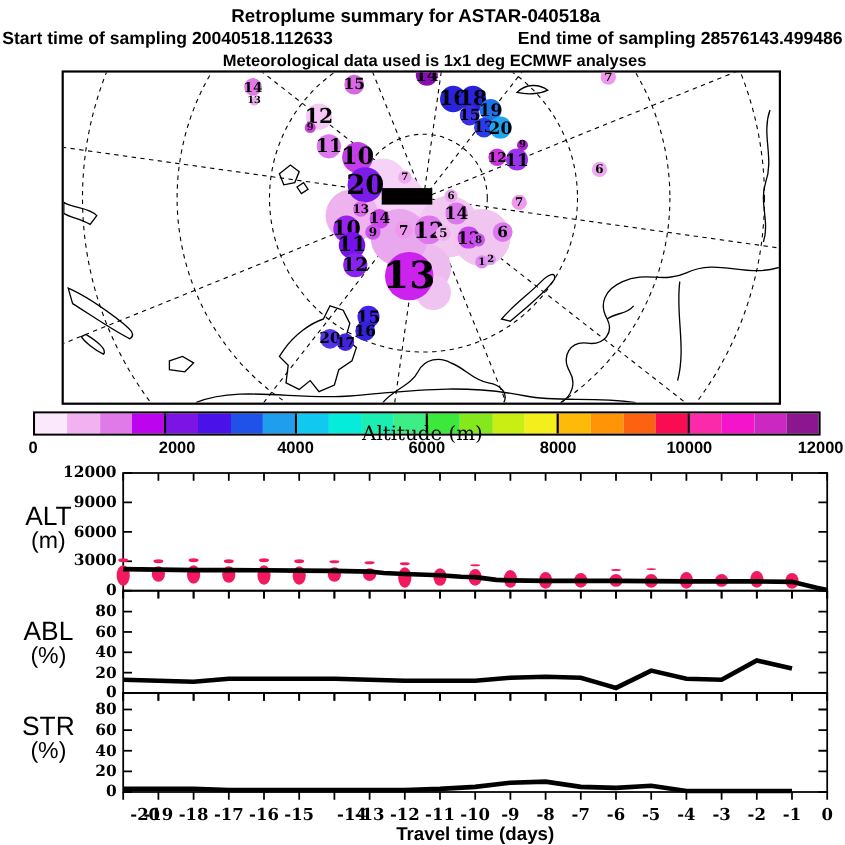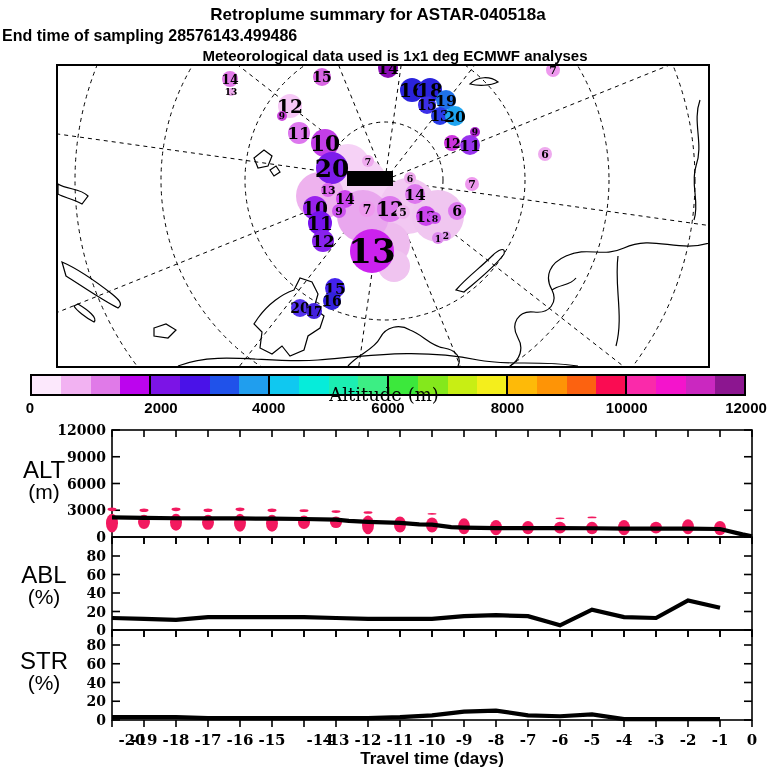--- a/index.html
+++ b/index.html
@@ -22,20 +22,21 @@
   .ytick{position:absolute;left:38px;width:68px;text-align:right;font-family:"DejaVu Serif",serif;font-weight:bold;font-size:14px;}
   .xtick{position:absolute;top:731px;width:40px;text-align:center;font-family:"DejaVu Serif",serif;font-weight:bold;font-size:15px;}
   #xaxis-title{top:749px;left:112px;width:640px;text-align:center;font-weight:bold;font-size:17px;}
   .mapnum{font-family:"DejaVu Serif",serif;font-weight:bold;fill:#000;}
 </style>
 </head>
 <body>
 
 <div class="abs hdr" id="hdr1">Retroplume summary for ASTAR-040518a</div>
 <div class="abs" id="hdr2">
+  <span>Start time of sampling 20040518.112633</span>
   <span>End time of sampling 28576143.499486</span>
 </div>
 <div class="abs hdr" id="hdr3">Meteorological data used is 1x1 deg ECMWF analyses</div>
 
 <div class="abs" id="map-panel">
   <svg id="map-svg" width="650" height="300" viewBox="0 0 650 300">
       <g stroke="#000" stroke-width="1" fill="none" stroke-dasharray="4 4">
         <circle cx="327" cy="114" r="58"></circle>
         <circle cx="327" cy="114" r="140"></circle>
         <circle cx="327" cy="114" r="224"></circle>

